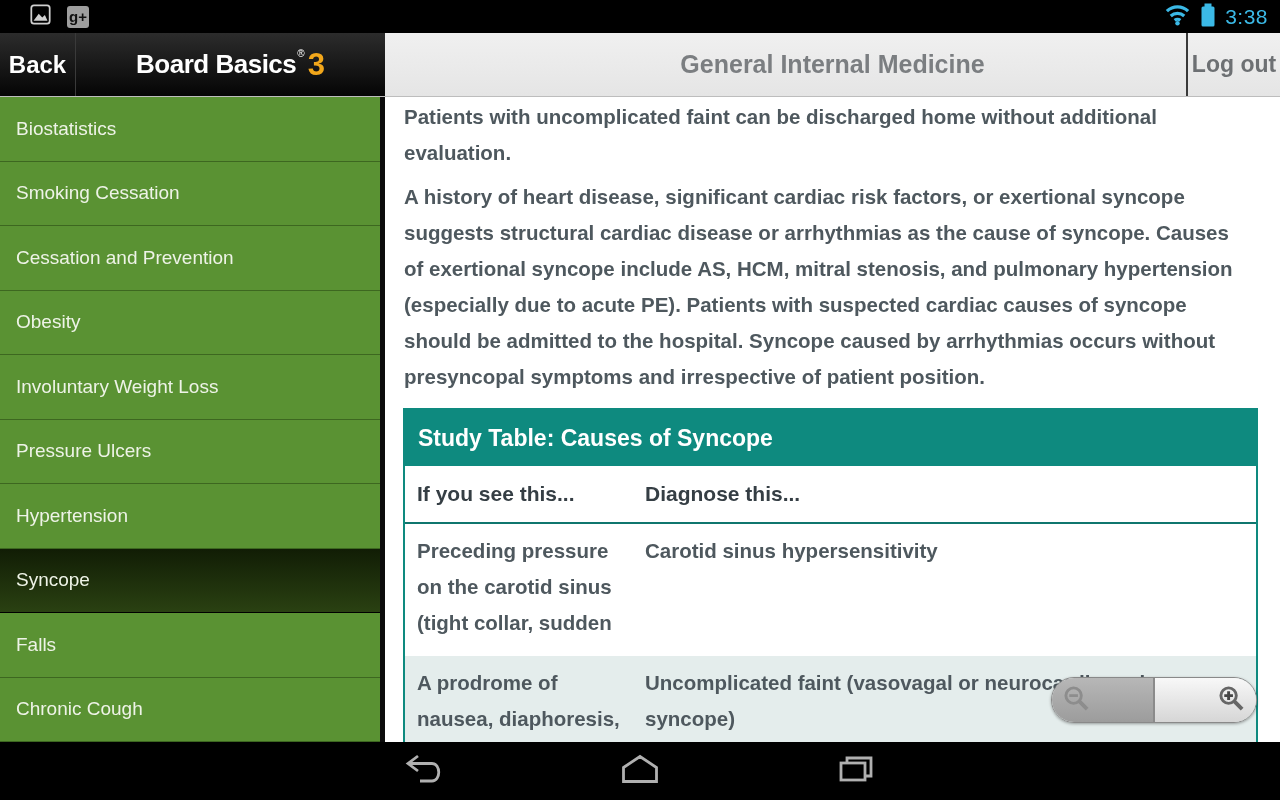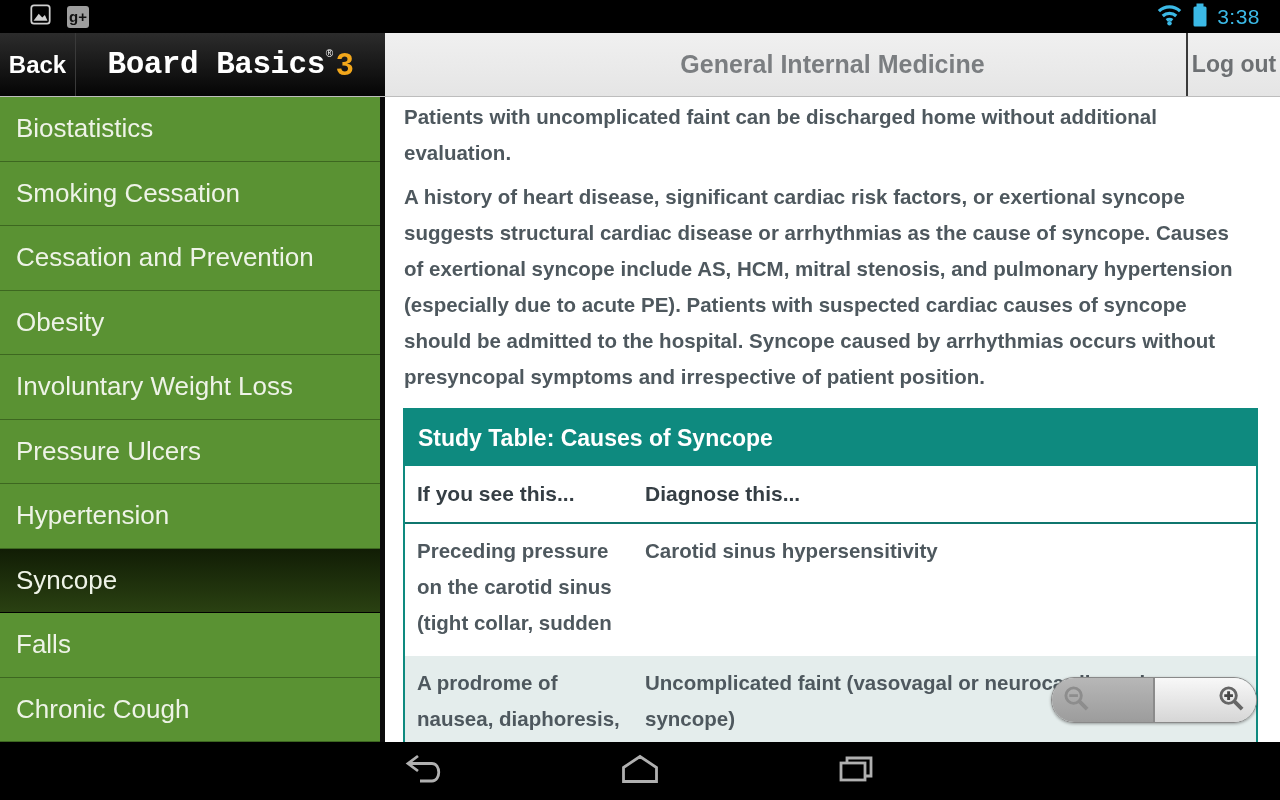--- a/index.html
+++ b/index.html
@@ -6,45 +6,45 @@
   *{box-sizing:border-box;}
   .screen{width:1280px;height:800px;position:relative;overflow:hidden;
           font-family:"Liberation Sans",sans-serif;background:#000;}
 
   
   .status-bar{height:33px;background:#000;display:flex;align-items:center;}
   .sb-left{display:flex;align-items:center;gap:16px;padding-left:30px;}
   .gplus-badge{width:22px;height:22px;background:#9e9e9e;border-radius:3px;
                color:#111;font-size:15px;font-weight:bold;display:flex;
                align-items:center;justify-content:center;line-height:1;}
-  .sb-right{margin-left:auto;display:flex;align-items:center;gap:9px;padding-right:20px;color:#3bb9e6;}
+  .sb-right{margin-left:auto;display:flex;align-items:center;gap:9px;padding-right:12px;color:#3bb9e6;}
   .sb-time{font-size:21px;letter-spacing:0.5px;}
 
   
   .app-bar{height:64px;display:flex;border-bottom:1px solid #bdbdbd;}
   .ab-left{width:385px;display:flex;background:linear-gradient(#2c2c2c,#050505);}
   .back-btn{width:76px;display:flex;align-items:center;justify-content:center;
             color:#fff;font-size:24px;font-weight:bold;border-right:1px solid #3a3a3a;cursor:pointer;}
   .logo{flex:1;display:flex;align-items:center;justify-content:center;}
-  .logo-text{color:#fff;font-size:31px;font-weight:bold;letter-spacing:-0.5px;font-family:Liberation Mono, monospace;}
+  .logo-text{color:#fff;font-size:26px;font-weight:bold;letter-spacing:-0.5px;}
   .logo-mark{color:#fff;font-size:10px;position:relative;top:-11px;margin:0 3px 0 1px;}
   .logo-num{color:#f2a71b;font-size:31px;font-weight:bold;}
   .ab-right{flex:1;position:relative;background:linear-gradient(#f0f0f0,#e5e5e5);
             display:flex;align-items:center;justify-content:center;}
   .page-title{font-size:25px;font-weight:bold;color:#7b7e81;}
   .logout-btn{position:absolute;right:0;top:0;bottom:0;width:94px;border-left:2px solid #3a3a3a;
               display:flex;align-items:center;justify-content:center;
               font-size:23px;font-weight:bold;color:#6d7073;cursor:pointer;}
 
   
   .main{display:flex;height:645px;}
   .sidebar{width:385px;flex:0 0 385px;background:#5a9233;border-right:5px solid #0c0c0c;
            display:flex;flex-direction:column;overflow:hidden;}
   .side-item{flex:0 0 64.5px;display:flex;align-items:center;padding:0 16px;
-             color:#eef3e7;font-size:26px;border-bottom:1px solid rgba(15,35,3,0.38);cursor:pointer;}
+             color:#eef3e7;font-size:19px;border-bottom:1px solid rgba(15,35,3,0.38);cursor:pointer;}
   .side-item.selected{background:linear-gradient(180deg,#111d05,#2a4112);border-bottom-color:#000;}
 
   .content{flex:1;background:#fff;position:relative;overflow:hidden;color:#4e585e;font-weight:bold;}
   .para{font-size:20.5px;line-height:36px;margin:0;padding:0 34px 0 19px;max-width:885px;}
   .p0{margin:2px 0 8px;}
   .p1{margin:0 0 13px;}
 
   
   .study{margin-left:18px;width:855px;border:2px solid #0e8a7f;border-bottom:none;}
   .study-title{height:56px;background:#0e8a7f;color:#fff;font-size:23px;

